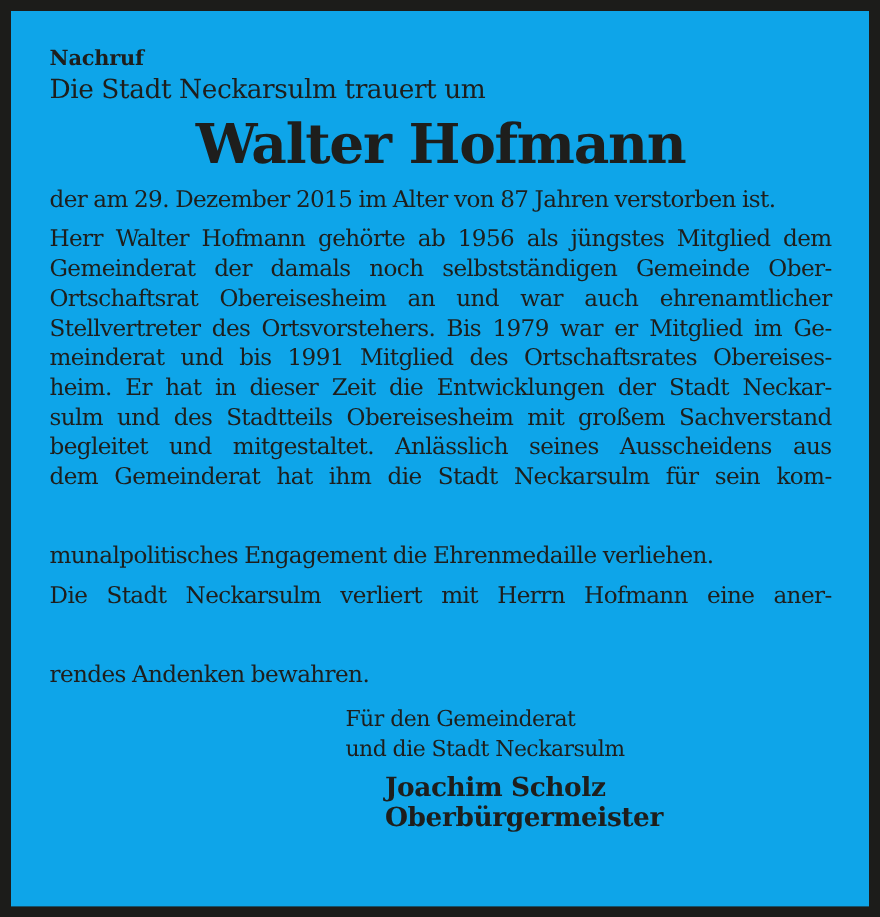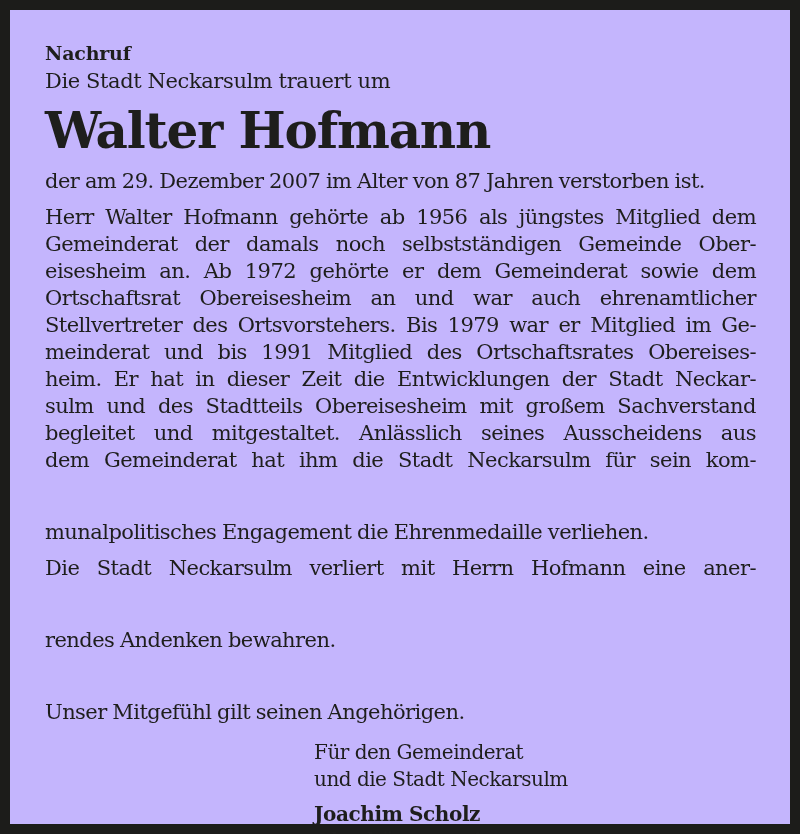--- a/index.html
+++ b/index.html
@@ -6,44 +6,44 @@
   body {
     width: 800px; height: 834px;
     background: #1c1c1a;
     position: relative;
     overflow: hidden;
   }
   .sheet {
     position: absolute;
     left: 10px; top: 10px;
     width: 780px; height: 814px;
-    background: #c4b5fd;
+    background: #0ea5e9;
     color: #1e1e1c;
     font-family: "DejaVu Serif", "Liberation Serif", serif;
   }
   .content {
     position: absolute;
     left: 35px; top: 30px;
     width: 711px;
   }
   .heading {
     font-weight: bold;
     font-size: 19px;
     line-height: 26px;
     margin: 0;
     letter-spacing: -0.2px;
   }
   .intro {
-    font-size: 21px;
+    font-size: 24px;
     line-height: 30px;
     margin: 0;
     letter-spacing: -0.4px;
   }
   .name {
-    text-align: left;
+    text-align: center;
     font-weight: bold;
     font-size: 50px;
     line-height: 62px;
     margin: 4px 0 0 0;
     letter-spacing: -1.2px;
   }
   .p {
     font-size: 21px;
     line-height: 27px;
     margin: 0;
@@ -60,59 +60,56 @@
     margin-left: 269px;
   }
   .sig-line {
     font-size: 20px;
     line-height: 27px;
     display: block;
     letter-spacing: -0.5px;
   }
   .sig-bold {
     font-weight: bold;
-    font-size: 20px;
+    font-size: 24px;
     line-height: 27px;
     display: block;
     letter-spacing: -0.4px;
+    margin-left: 36px;
   }
   .sig-gap { height: 8px; }
 </style>
 </head>
 <body>
 
 <div class="sheet">
   <div class="content">
     <p class="heading">Nachruf</p>
     <p class="intro">Die Stadt Neckarsulm trauert um</p>
     <h1 class="name">Walter Hofmann</h1>
-    <p class="p first">der am 29. Dezember 2007 im Alter von 87 Jahren verstorben ist.</p>
+    <p class="p first">der am 29. Dezember 2015 im Alter von 87 Jahren verstorben ist.</p>
 
     <p class="p">
       <span class="line">Herr Walter Hofmann gehörte ab 1956 als jüngstes Mitglied dem</span>
       <span class="line">Gemeinderat der damals noch selbstständigen Gemeinde Ober-</span>
-      <span class="line">eisesheim an. Ab 1972 gehörte er dem Gemeinderat sowie dem</span>
       <span class="line">Ortschaftsrat Obereisesheim an und war auch ehrenamtlicher</span>
       <span class="line">Stellvertreter des Ortsvorstehers. Bis 1979 war er Mitglied im Ge-</span>
       <span class="line">meinderat und bis 1991 Mitglied des Ortschaftsrates Obereises-</span>
       <span class="line">heim. Er hat in dieser Zeit die Entwicklungen der Stadt Neckar-</span>
       <span class="line">sulm und des Stadtteils Obereisesheim mit großem Sachverstand</span>
       <span class="line">begleitet und mitgestaltet. Anlässlich seines Ausscheidens aus</span>
       <span class="line">dem Gemeinderat hat ihm die Stadt Neckarsulm für sein kom-</span>
       <span class="line last">munalpolitisches Engagement die Ehrenmedaille verliehen.</span>
     </p>
 
     <p class="p">
       <span class="line">Die Stadt Neckarsulm verliert mit Herrn Hofmann eine aner-</span>
       <span class="line last">rendes Andenken bewahren.</span>
     </p>
 
-    <p class="p">
-      <span class="line last">Unser Mitgefühl gilt seinen Angehörigen.</span>
-    </p>
 
     <div class="signature">
       <span class="sig-line">Für den Gemeinderat</span>
       <span class="sig-line">und die Stadt Neckarsulm</span>
       <div class="sig-gap"></div>
       <span class="sig-bold">Joachim Scholz</span>
       <span class="sig-bold">Oberbürgermeister</span>
     </div>
   </div>
 </div>

